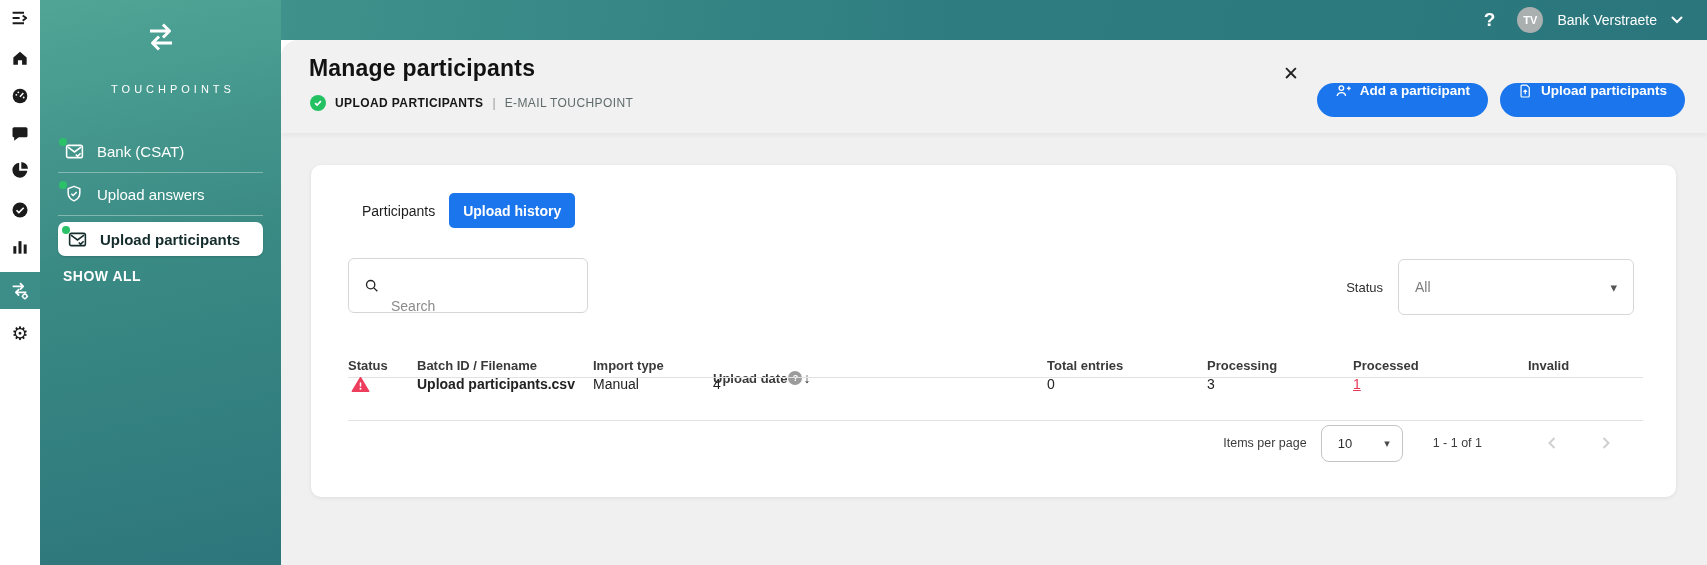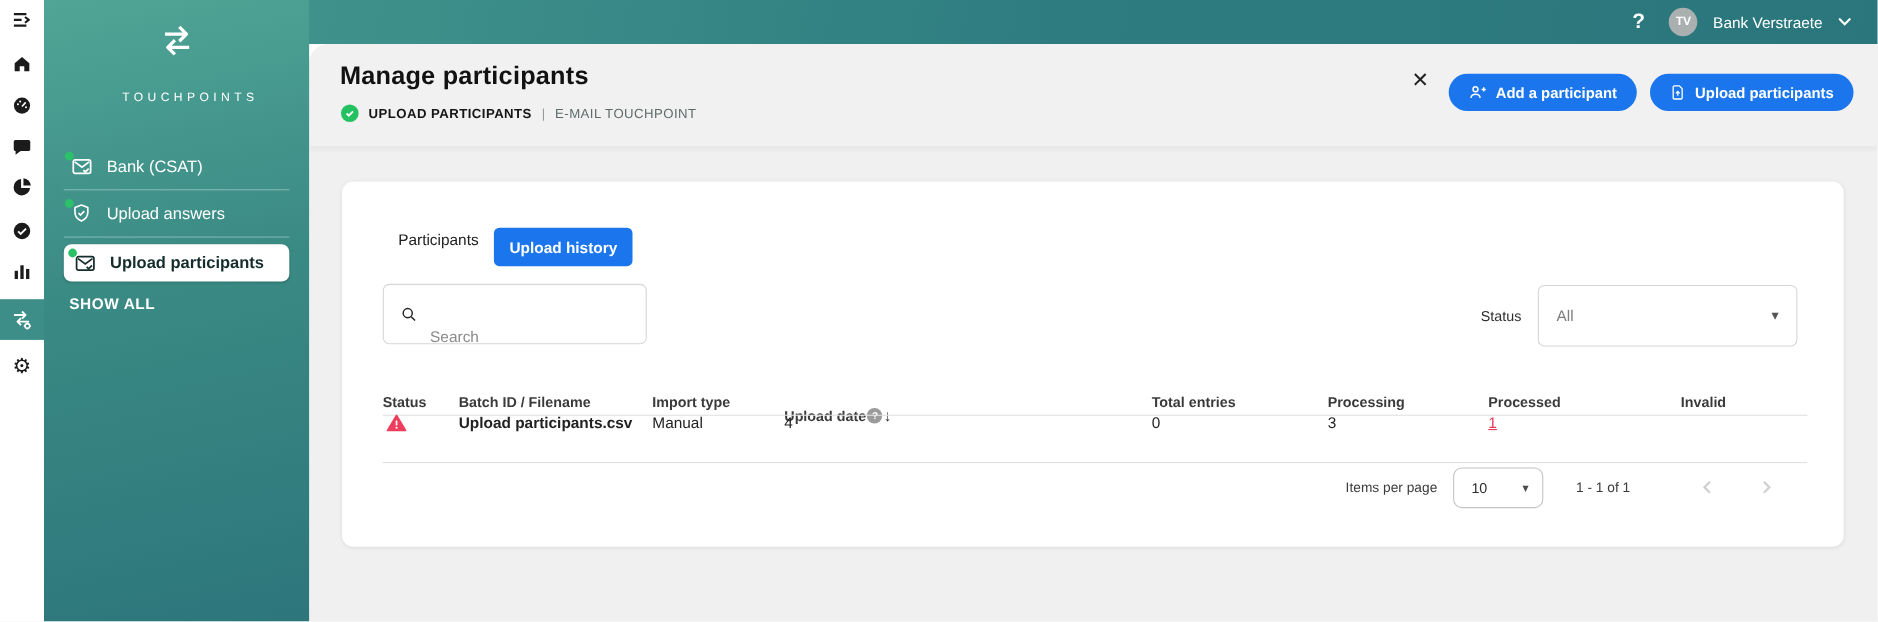--- a/index.html
+++ b/index.html
@@ -44,31 +44,31 @@
   .main { position:absolute; left:281px; top:40px; right:0; bottom:0; background:#f0f0f1; border-top-left-radius:18px; z-index:3;padding-left:44px; }
   .page-header { position:absolute; left:0; top:0; right:0; height:93px; border-top-left-radius:18px; background:#f1f1f1;
     box-shadow:0 3px 5px rgba(0,0,0,.045); }
   .page-title { position:absolute; left:28px; top:15px; font-size:23px; font-weight:700; color:#121212; letter-spacing:.2px; }
   .breadcrumb { position:absolute; left:29px; top:55px; display:flex; align-items:center; gap:9px; }
   .bc-check { width:16px; height:16px; border-radius:50%; background:#24c163; display:flex; align-items:center; justify-content:center; }
   .bc-step { font-size:12px; font-weight:800; color:#161616; letter-spacing:.4px; }
   .bc-sep { font-size:12px; color:#9a9a9a; }
   .bc-context { font-size:12px; color:#5f6b6b; letter-spacing:.4px; }
   .close-x { position:absolute; right:408px; top:24px; font-size:19px; color:#222; cursor:pointer; line-height:1; }
-  .btn { position:absolute; top:27px; height:34px; border:none; border-radius:17px; background:#1b76ed; color:#ffffff;
-    font-family:inherit; font-size:13.5px; font-weight:700; display:flex; align-items:center; gap:8px; padding:0 18px; cursor:pointer; }
+  .btn { position:absolute; top:43px; height:34px; border:none; border-radius:17px; background:#1b76ed; color:#ffffff;
+    font-family:inherit; font-size:13.5px; font-weight:700; display:flex; gap:8px; padding:0 18px; cursor:pointer; }
   .btn-add { right:219px; }
   .btn-upload { right:22px; }
 
   
   .card { position:absolute; left:30px; top:125px; width:1365px; height:332px; background:#ffffff; border-radius:10px;
     box-shadow:0 1px 4px rgba(0,0,0,.08); }
   .tabs { position:absolute; left:37px; top:28px; display:flex; align-items:center; }
   .tab { height:35px; display:flex; align-items:center; padding:0 14px; font-size:14px; color:#1d1d1d; cursor:pointer; border-radius:5px; }
-  .tab.active { background:#1b76ed; color:#ffffff; font-weight:700;margin-top:14px; }
+  .tab.active { background:#1b76ed; color:#ffffff; font-weight:700; }
 
   .search-box { position:absolute; left:37px; top:93px; width:240px; height:55px; background:#fff; border:1px solid #d6d6d6; border-radius:6px;
     display:flex; align-items:center; gap:11px; padding:0 15px; }
   .search-box input { border:none; outline:none; flex:1; font-family:inherit; font-size:14px; color:#333; background:transparent;margin-top:41px; }
   .search-box input::placeholder { color:#8b8b8b; }
 
   .status-wrap { position:absolute; right:42px; top:94px; display:flex; align-items:center; gap:15px; }
   .status-label { font-size:13px; color:#2e2e2e; }
   .status-select { width:236px; height:56px; border:1px solid #d6d6d6; border-radius:6px; background:#fff;
     display:flex; align-items:center; padding:0 16px; cursor:pointer; }

